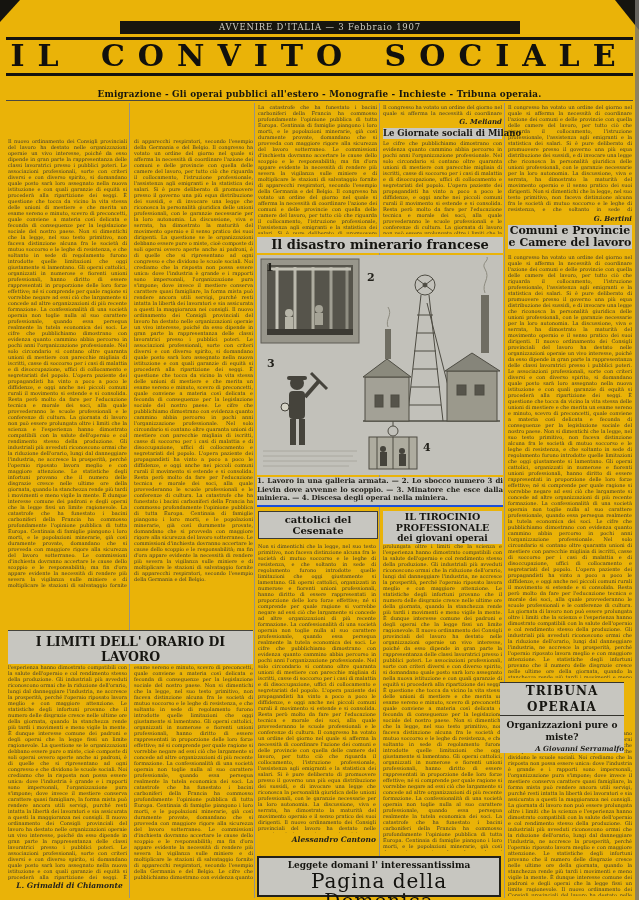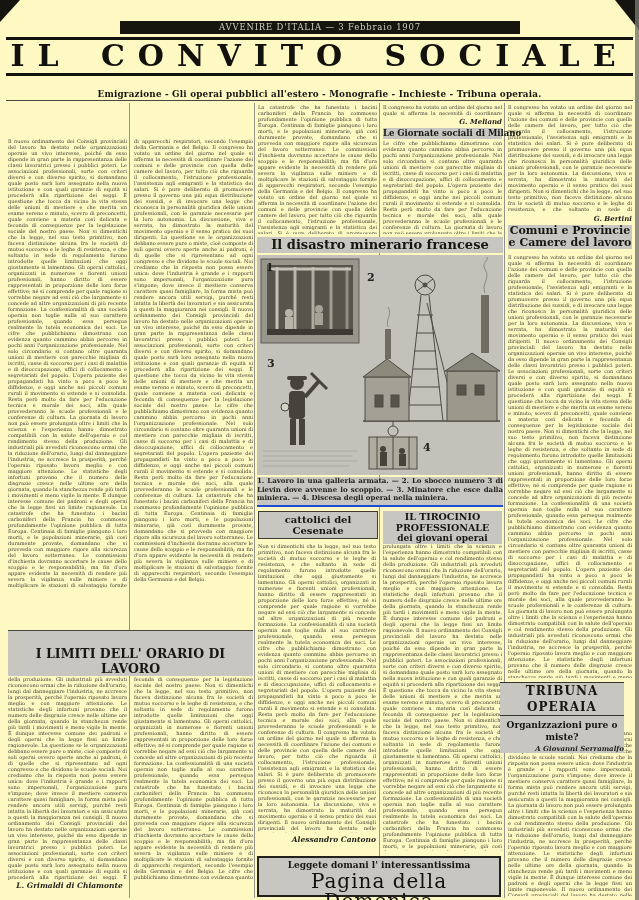--- a/index.html
+++ b/index.html
@@ -1,17 +1,17 @@
 <!DOCTYPE html>
 <html><head>
 <meta charset="utf-8">
 <title>Il Convito Sociale</title>
 <style>
   html,body{margin:0;padding:0;background:#8e8d86;}
-  .page{position:relative;width:639px;height:900px;background:#fef9c3;overflow:hidden;
+  .page{position:relative;width:639px;height:900px;background:#eab308;overflow:hidden;
         font-family:"DejaVu Serif","Liberation Serif",serif;margin:0 auto;}
   .abs{position:absolute;}
   .rule{background:#14130f;}
   .thinrule{background:#4a4941;}
   .vrule{position:absolute;width:1px;background:#94938a;}
   .paper{background:#c7c6c0;}
   .txt{font-size:5px;line-height:6px;text-align:justify;color:#3b3a33;overflow:hidden;}
   .cols2{column-count:2;column-gap:7px;}
   .hd{font-weight:bold;color:#171611;text-align:center;}
   .sig{font-size:7px;font-style:italic;font-weight:bold;text-align:right;color:#24231e;}
@@ -64,21 +64,21 @@
     <span>Le cifre che pubblichiamo dimostrano con evidenza quanto cammino abbia percorso in pochi anni l'organizzazione professionale. Nel solo circondario si contano oltre quaranta unioni di mestiere con parecchie migliaia di iscritti, casse di soccorso per i casi di malattia e di disoccupazione, uffici di collocamento e segretariati del popolo. L'opera paziente dei propagandisti ha vinto a poco a poco le diffidenze, e oggi anche nei piccoli comuni rurali il movimento si estende e si consolida. Resta però molto da fare per l'educazione tecnica e morale dei soci, alla quale provvederanno le scuole professionali e le conferenze di cultura.</span>
     <span>La giornata di lavoro non può essere prolungata oltre i limiti che la scienza e l'esperienza hanno dimostrato compatibili con la salute dell'operaio e col rendimento stesso della produzione. Gli industriali più avveduti riconoscono ormai che la riduzione dell'orario, lungi dal danneggiare l'industria, ne accresce la prosperità, perché l'operaio riposato lavora meglio e con maggiore attenzione. Le statistiche degli infortuni provano che il numero delle disgrazie cresce nelle ultime ore della giornata, quando la stanchezza rende più tardi i movimenti e meno vigile la mente. È dunque interesse comune dei padroni e degli operai che la legge fissi un limite ragionevole.</span>
     <span>La catastrofe che ha funestato i bacini carboniferi della Francia ha commosso profondamente l'opinione pubblica di tutta Europa. Centinaia di famiglie piangono i loro morti, e le popolazioni minerarie, già così duramente provate, domandano che si provveda con maggiore rigore alla sicurezza del lavoro sotterraneo. Le commissioni d'inchiesta dovranno accertare le cause dello scoppio e le responsabilità; ma fin d'ora appare evidente la necessità di rendere più severa la vigilanza sulle miniere e di moltiplicare le stazioni di salvataggio fornite di apparecchi respiratori, secondo l'esempio della Germania e del Belgio.</span>
     <span>Il congresso ha votato un ordine del giorno nel quale si afferma la necessità di coordinare l'azione dei comuni e delle provincie con quella delle camere del lavoro, per tutto ciò che riguarda il collocamento, l'istruzione professionale, l'assistenza agli emigranti e la statistica dei salari. Si è pure deliberato di promuovere presso il governo una più equa distribuzione dei sussidi, e di invocare una legge che riconosca la personalità giuridica delle unioni professionali, con le garanzie necessarie per la loro autonomia. La discussione, viva e serrata, ha dimostrato la maturità del movimento operaio e il senso pratico dei suoi dirigenti.</span>
     <span>La questione se le organizzazioni debbano essere pure o miste, cioè composte di soli operai ovvero aperte anche ai padroni, è di quelle che si ripresentano ad ogni congresso e che dividono le scuole sociali. Noi crediamo che la risposta non possa essere unica: dove l'industria è grande e i rapporti sono impersonali, l'organizzazione pura s'impone; dove invece il mestiere conserva carattere quasi famigliare, la forma mista può rendere ancora utili servigi, purché resti intatta la libertà dei lavoratori e sia assicurata a questi la maggioranza nei consigli.</span>
     <span>Il nuovo ordinamento dei Consigli provinciali del lavoro ha destato nelle organizzazioni operaie un vivo interesse, poiché da esso dipende in gran parte la rappresentanza delle classi lavoratrici presso i pubblici poteri. Le associazioni professionali, sorte con criteri diversi e con diverso spirito, si domandano quale posto sarà loro assegnato nella nuova istituzione e con quali garanzie di equità si procederà alla ripartizione dei seggi. È questione che tocca da vicino la vita stessa delle unioni di mestiere e che merita un esame sereno e minuto, scevro di preconcetti, quale conviene a materia così delicata e feconda di conseguenze per la legislazione sociale del nostro paese.</span>
     <span>Le cifre che pubblichiamo dimostrano con evidenza quanto cammino abbia percorso in pochi anni l'organizzazione professionale. Nel solo circondario si contano oltre quaranta unioni di mestiere con parecchie migliaia di iscritti, casse di soccorso per i casi di malattia e di disoccupazione, uffici di collocamento e segretariati del popolo. L'opera paziente dei propagandisti ha vinto a poco a poco le diffidenze, e oggi anche nei piccoli comuni rurali il movimento si estende e si consolida. Resta però molto da fare per l'educazione tecnica e morale dei soci, alla quale provvederanno le scuole professionali e le conferenze di cultura.</span>
     <span>La catastrofe che ha funestato i bacini carboniferi della Francia ha commosso profondamente l'opinione pubblica di tutta Europa. Centinaia di famiglie piangono i loro morti, e le popolazioni minerarie, già così duramente provate, domandano che si provveda con maggiore rigore alla sicurezza del lavoro sotterraneo. Le commissioni d'inchiesta dovranno accertare le cause dello scoppio e le responsabilità; ma fin d'ora appare evidente la necessità di rendere più severa la vigilanza sulle miniere e di moltiplicare le stazioni di salvataggio fornite di apparecchi respiratori, secondo l'esempio della Germania e del Belgio.</span>
   </div>
 
-  <div class="abs paper" style="left:8px;top:630px;width:245px;border-top:1px solid #44433c;padding-top:15px;z-index:2;">
+  <div class="abs paper" style="left:8px;top:630px;width:245px;border-top:1px solid #44433c;padding-top:3px;z-index:2;">
     <div class="hd hd-l">I LIMITI DELL' ORARIO DI LAVORO</div>
   </div>
   <div class="abs txt cols2" style="left:8px;top:652px;width:245px;height:228px;">
     <span>La giornata di lavoro non può essere prolungata oltre i limiti che la scienza e l'esperienza hanno dimostrato compatibili con la salute dell'operaio e col rendimento stesso della produzione. Gli industriali più avveduti riconoscono ormai che la riduzione dell'orario, lungi dal danneggiare l'industria, ne accresce la prosperità, perché l'operaio riposato lavora meglio e con maggiore attenzione. Le statistiche degli infortuni provano che il numero delle disgrazie cresce nelle ultime ore della giornata, quando la stanchezza rende più tardi i movimenti e meno vigile la mente. È dunque interesse comune dei padroni e degli operai che la legge fissi un limite ragionevole.</span>
     <span>La questione se le organizzazioni debbano essere pure o miste, cioè composte di soli operai ovvero aperte anche ai padroni, è di quelle che si ripresentano ad ogni congresso e che dividono le scuole sociali. Noi crediamo che la risposta non possa essere unica: dove l'industria è grande e i rapporti sono impersonali, l'organizzazione pura s'impone; dove invece il mestiere conserva carattere quasi famigliare, la forma mista può rendere ancora utili servigi, purché resti intatta la libertà dei lavoratori e sia assicurata a questi la maggioranza nei consigli.</span>
     <span>Il nuovo ordinamento dei Consigli provinciali del lavoro ha destato nelle organizzazioni operaie un vivo interesse, poiché da esso dipende in gran parte la rappresentanza delle classi lavoratrici presso i pubblici poteri. Le associazioni professionali, sorte con criteri diversi e con diverso spirito, si domandano quale posto sarà loro assegnato nella nuova istituzione e con quali garanzie di equità si procederà alla ripartizione dei seggi. È questione che tocca da vicino la vita stessa delle unioni di mestiere e che merita un esame sereno e minuto, scevro di preconcetti, quale conviene a materia così delicata e feconda di conseguenze per la legislazione sociale del nostro paese.</span>
     <span>Non si dimentichi che la legge, nel suo testo primitivo, non faceva distinzione alcuna fra le società di mutuo soccorso e le leghe di resistenza, e che soltanto in sede di regolamento furono introdotte quelle limitazioni che oggi giustamente si lamentano. Gli operai cattolici, organizzati in numerose e fiorenti unioni professionali, hanno diritto di essere rappresentati in proporzione delle loro forze effettive; né si comprende per quale ragione si vorrebbe negare ad essi ciò che largamente si concede ad altre organizzazioni di più recente formazione. La confessionalità di una società operaia non toglie nulla al suo carattere professionale, quando essa persegua realmente la tutela economica dei soci.</span>
     <span>La catastrofe che ha funestato i bacini carboniferi della Francia ha commosso profondamente l'opinione pubblica di tutta Europa. Centinaia di famiglie piangono i loro morti, e le popolazioni minerarie, già così duramente provate, domandano che si provveda con maggiore rigore alla sicurezza del lavoro sotterraneo. Le commissioni d'inchiesta dovranno accertare le cause dello scoppio e le responsabilità; ma fin d'ora appare evidente la necessità di rendere più severa la vigilanza sulle miniere e di moltiplicare le stazioni di salvataggio fornite di apparecchi respiratori, secondo l'esempio della Germania e del Belgio.</span>
     <span>Le cifre che pubblichiamo dimostrano con evidenza quanto cammino abbia percorso in pochi anni l'organizzazione professionale. Nel solo circondario si contano oltre quaranta unioni di mestiere con parecchie migliaia di iscritti, casse di soccorso per i casi di malattia e di disoccupazione, uffici di collocamento e segretariati del popolo. L'opera paziente dei propagandisti ha vinto a poco a poco le diffidenze, e oggi anche nei piccoli comuni rurali il movimento si estende e si consolida. Resta però molto da fare per l'educazione tecnica e morale dei soci, alla quale provvederanno le scuole professionali e le conferenze di cultura.</span>
   </div>

